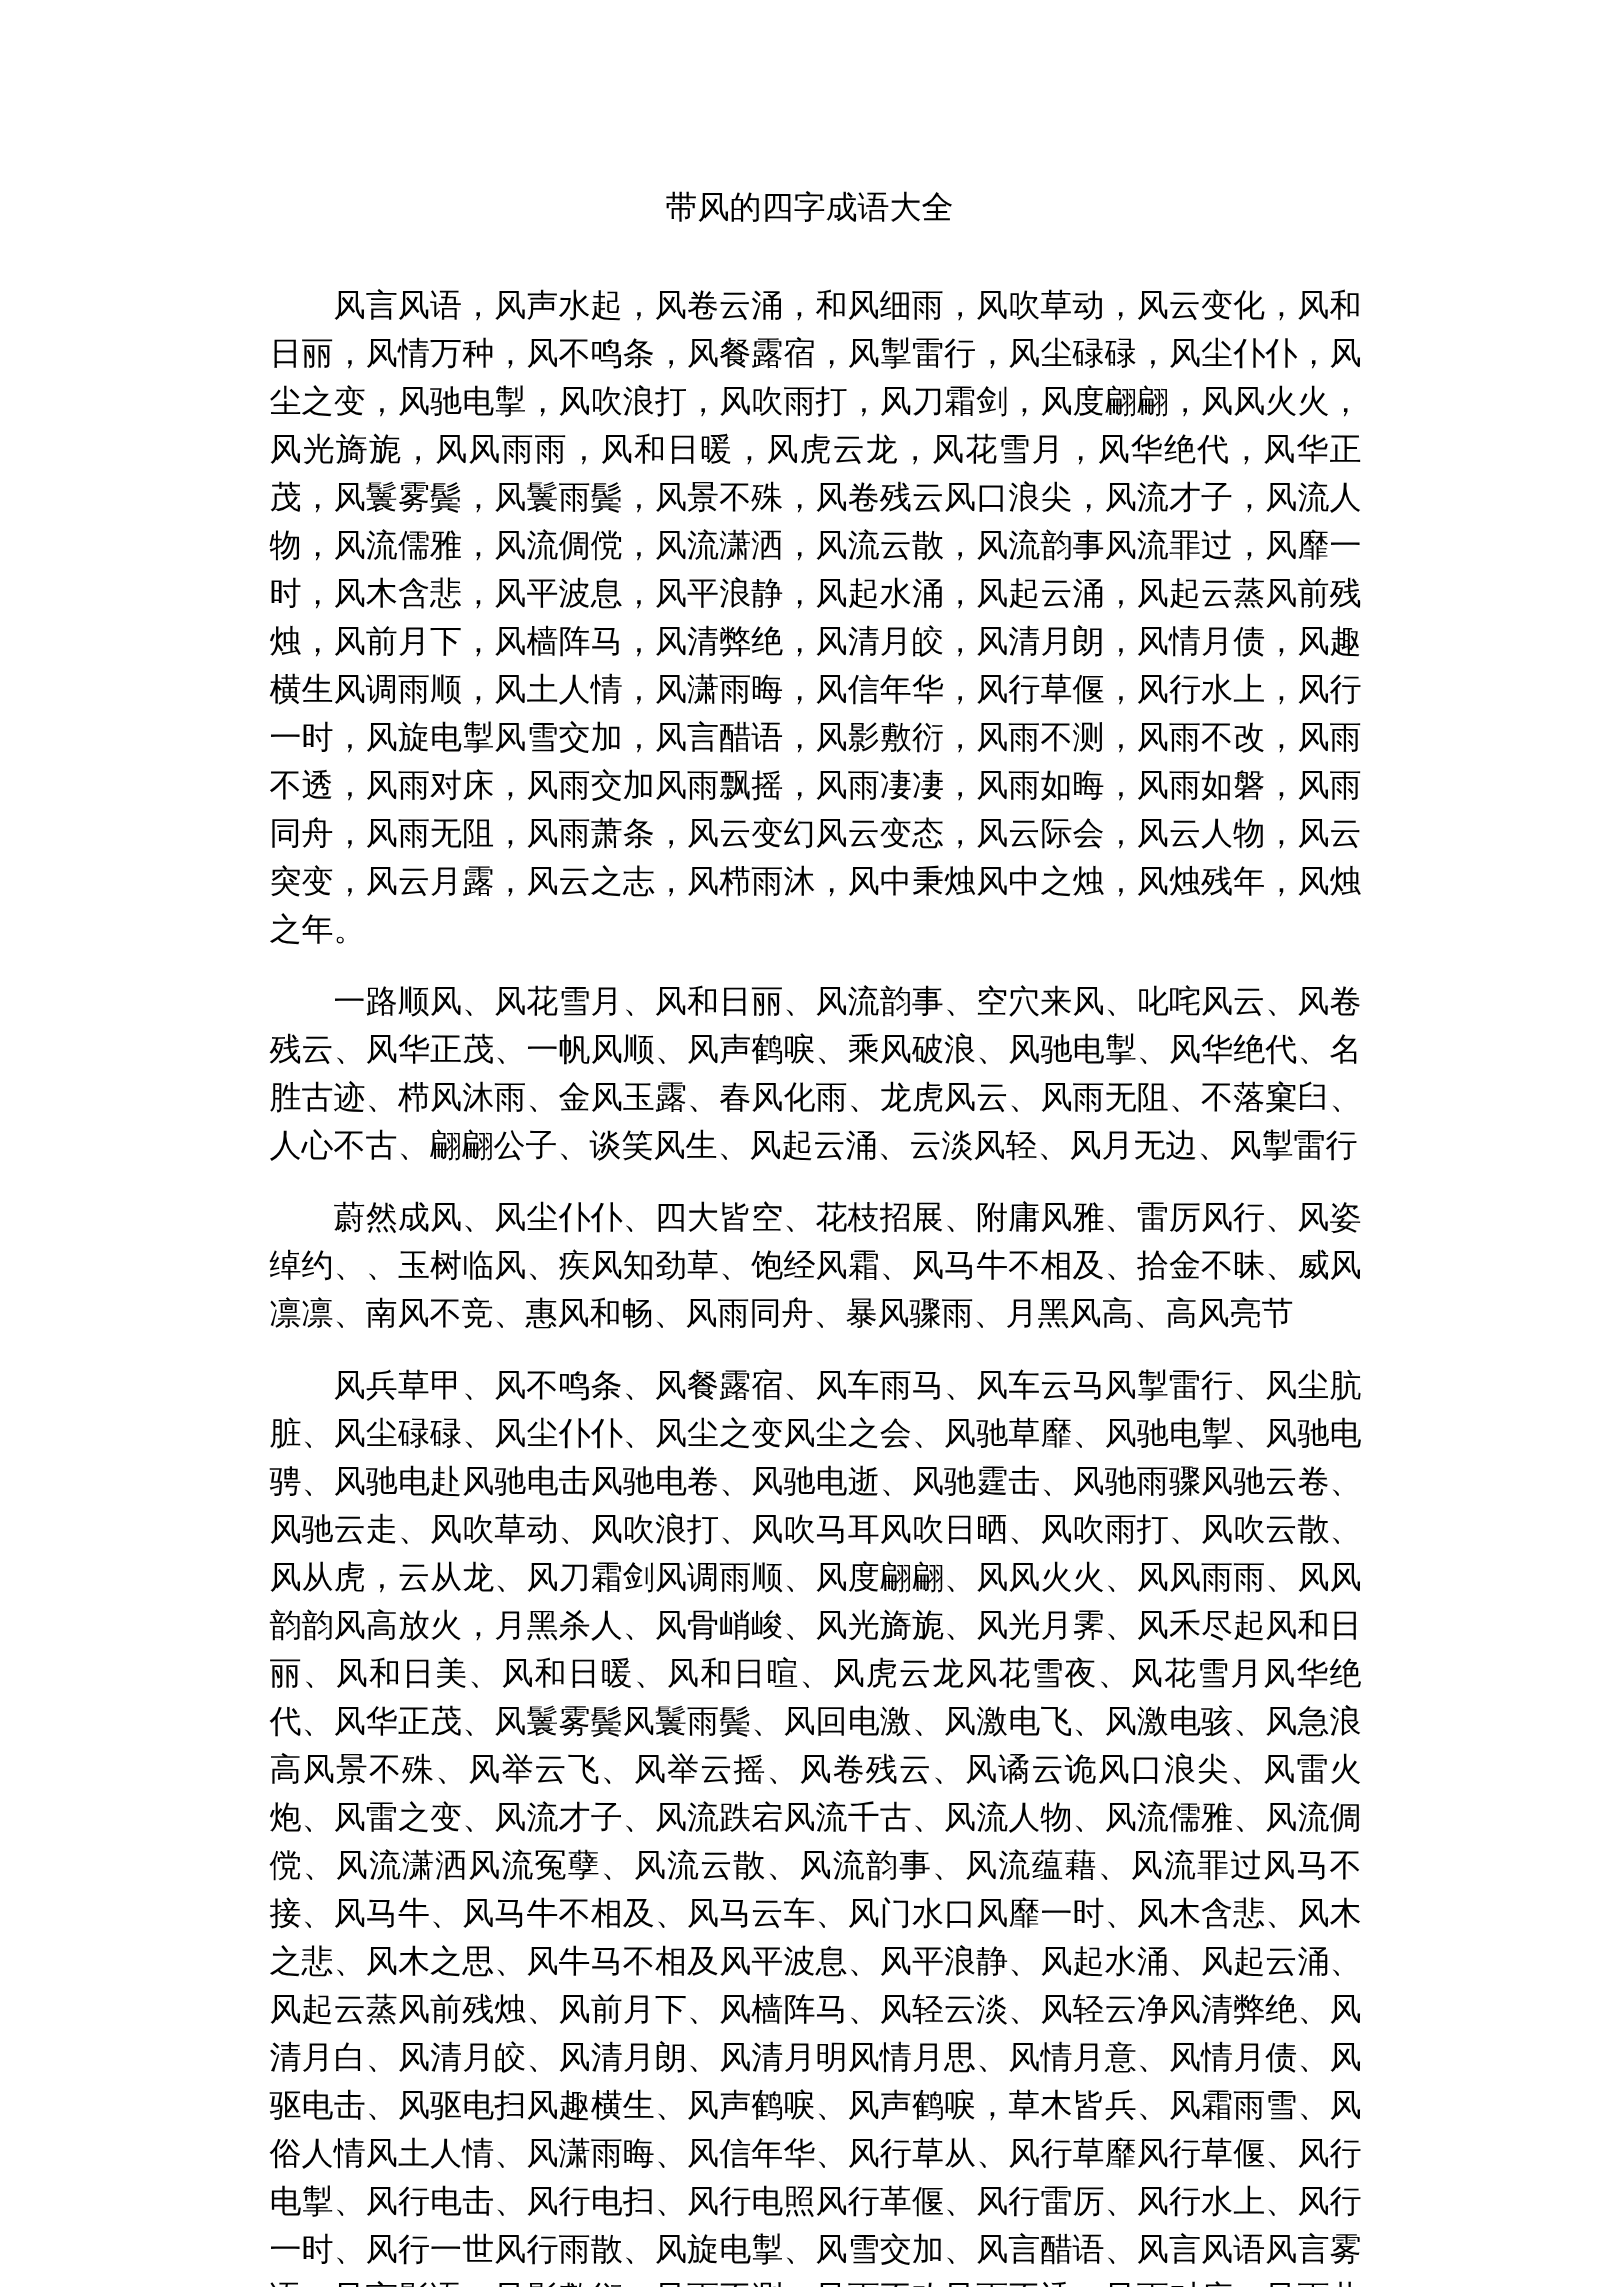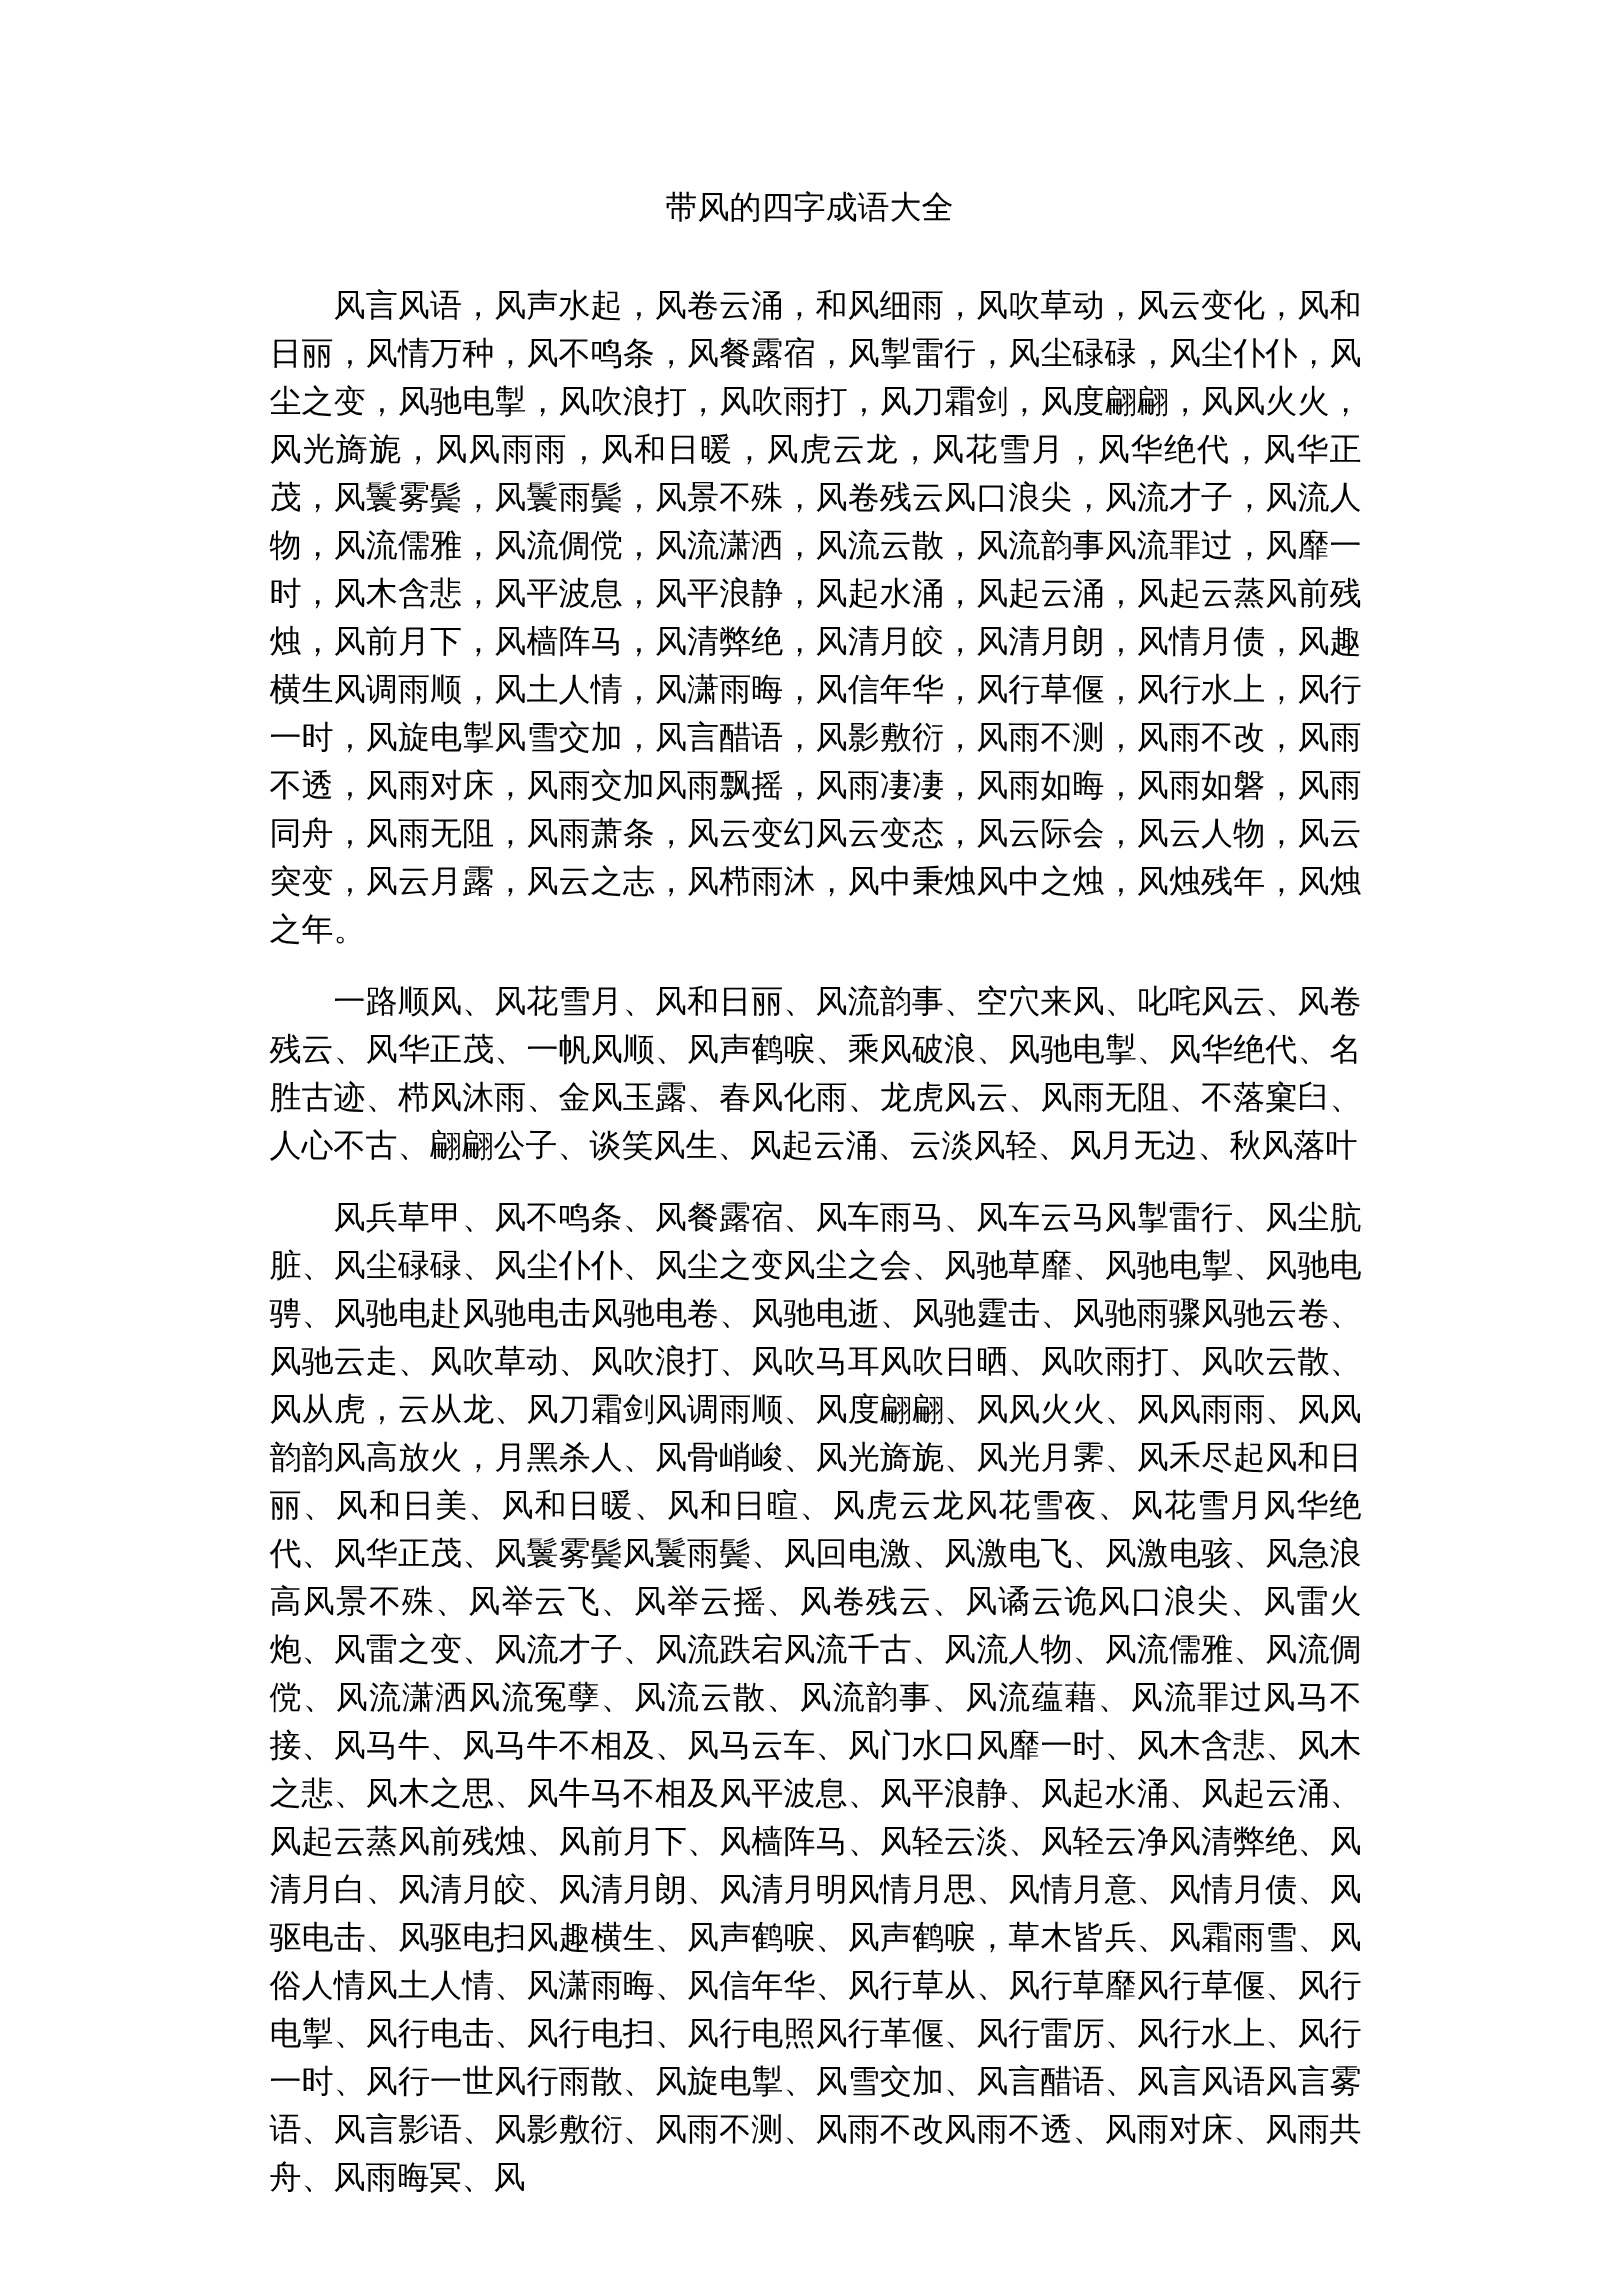--- a/index.html
+++ b/index.html
@@ -35,17 +35,18 @@
     word-break: break-all;
   }
 </style>
 </head>
 <body>
 
 <div class="page">
   <h1 class="doc-title">带风的四字成语大全</h1>
   <div id="paragraphs">
       <p class="para">风言风语，风声水起，风卷云涌，和风细雨，风吹草动，风云变化，风和日丽，风情万种，风不鸣条，风餐露宿，风掣雷行，风尘碌碌，风尘仆仆，风尘之变，风驰电掣，风吹浪打，风吹雨打，风刀霜剑，风度翩翩，风风火火，风光旖旎，风风雨雨，风和日暖，风虎云龙，风花雪月，风华绝代，风华正茂，风鬟雾鬓，风鬟雨鬓，风景不殊，风卷残云风口浪尖，风流才子，风流人物，风流儒雅，风流倜傥，风流潇洒，风流云散，风流韵事风流罪过，风靡一时，风木含悲，风平波息，风平浪静，风起水涌，风起云涌，风起云蒸风前残烛，风前月下，风樯阵马，风清弊绝，风清月皎，风清月朗，风情月债，风趣横生风调雨顺，风土人情，风潇雨晦，风信年华，风行草偃，风行水上，风行一时，风旋电掣风雪交加，风言醋语，风影敷衍，风雨不测，风雨不改，风雨不透，风雨对床，风雨交加风雨飘摇，风雨凄凄，风雨如晦，风雨如磐，风雨同舟，风雨无阻，风雨萧条，风云变幻风云变态，风云际会，风云人物，风云突变，风云月露，风云之志，风栉雨沐，风中秉烛风中之烛，风烛残年，风烛之年。</p>
-      <p class="para">一路顺风、风花雪月、风和日丽、风流韵事、空穴来风、叱咤风云、风卷残云、风华正茂、一帆风顺、风声鹤唳、乘风破浪、风驰电掣、风华绝代、名胜古迹、栉风沐雨、金风玉露、春风化雨、龙虎风云、风雨无阻、不落窠臼、人心不古、翩翩公子、谈笑风生、风起云涌、云淡风轻、风月无边、秋风落叶</p>
+      <p class="para">一路顺风、风花雪月、风和日丽、风流韵事、空穴来风、叱咤风云、风卷残云、风华正茂、一帆风顺、风声鹤唳、乘风破浪、风驰电掣、风华绝代、名胜古迹、栉风沐雨、金风玉露、春风化雨、龙虎风云、风雨无阻、不落窠臼、人心不古、翩翩公子、谈笑风生、风起云涌、云淡风轻、风月无边、风掣雷行</p>
+      <p class="para">蔚然成风、风尘仆仆、四大皆空、花枝招展、附庸风雅、雷厉风行、风姿绰约、、玉树临风、疾风知劲草、饱经风霜、风马牛不相及、拾金不昧、威风凛凛、南风不竞、惠风和畅、风雨同舟、暴风骤雨、月黑风高、高风亮节</p>
       <p class="para">风兵草甲、风不鸣条、风餐露宿、风车雨马、风车云马风掣雷行、风尘肮脏、风尘碌碌、风尘仆仆、风尘之变风尘之会、风驰草靡、风驰电掣、风驰电骋、风驰电赴风驰电击风驰电卷、风驰电逝、风驰霆击、风驰雨骤风驰云卷、风驰云走、风吹草动、风吹浪打、风吹马耳风吹日晒、风吹雨打、风吹云散、风从虎，云从龙、风刀霜剑风调雨顺、风度翩翩、风风火火、风风雨雨、风风韵韵风高放火，月黑杀人、风骨峭峻、风光旖旎、风光月霁、风禾尽起风和日丽、风和日美、风和日暖、风和日暄、风虎云龙风花雪夜、风花雪月风华绝代、风华正茂、风鬟雾鬓风鬟雨鬓、风回电激、风激电飞、风激电骇、风急浪高风景不殊、风举云飞、风举云摇、风卷残云、风谲云诡风口浪尖、风雷火炮、风雷之变、风流才子、风流跌宕风流千古、风流人物、风流儒雅、风流倜傥、风流潇洒风流冤孽、风流云散、风流韵事、风流蕴藉、风流罪过风马不接、风马牛、风马牛不相及、风马云车、风门水口风靡一时、风木含悲、风木之悲、风木之思、风牛马不相及风平波息、风平浪静、风起水涌、风起云涌、风起云蒸风前残烛、风前月下、风樯阵马、风轻云淡、风轻云净风清弊绝、风清月白、风清月皎、风清月朗、风清月明风情月思、风情月意、风情月债、风驱电击、风驱电扫风趣横生、风声鹤唳、风声鹤唳，草木皆兵、风霜雨雪、风俗人情风土人情、风潇雨晦、风信年华、风行草从、风行草靡风行草偃、风行电掣、风行电击、风行电扫、风行电照风行革偃、风行雷厉、风行水上、风行一时、风行一世风行雨散、风旋电掣、风雪交加、风言醋语、风言风语风言雾语、风言影语、风影敷衍、风雨不测、风雨不改风雨不透、风雨对床、风雨共舟、风雨晦冥、风</p>
     </div>
 </div>
 
 
 </body></html>

